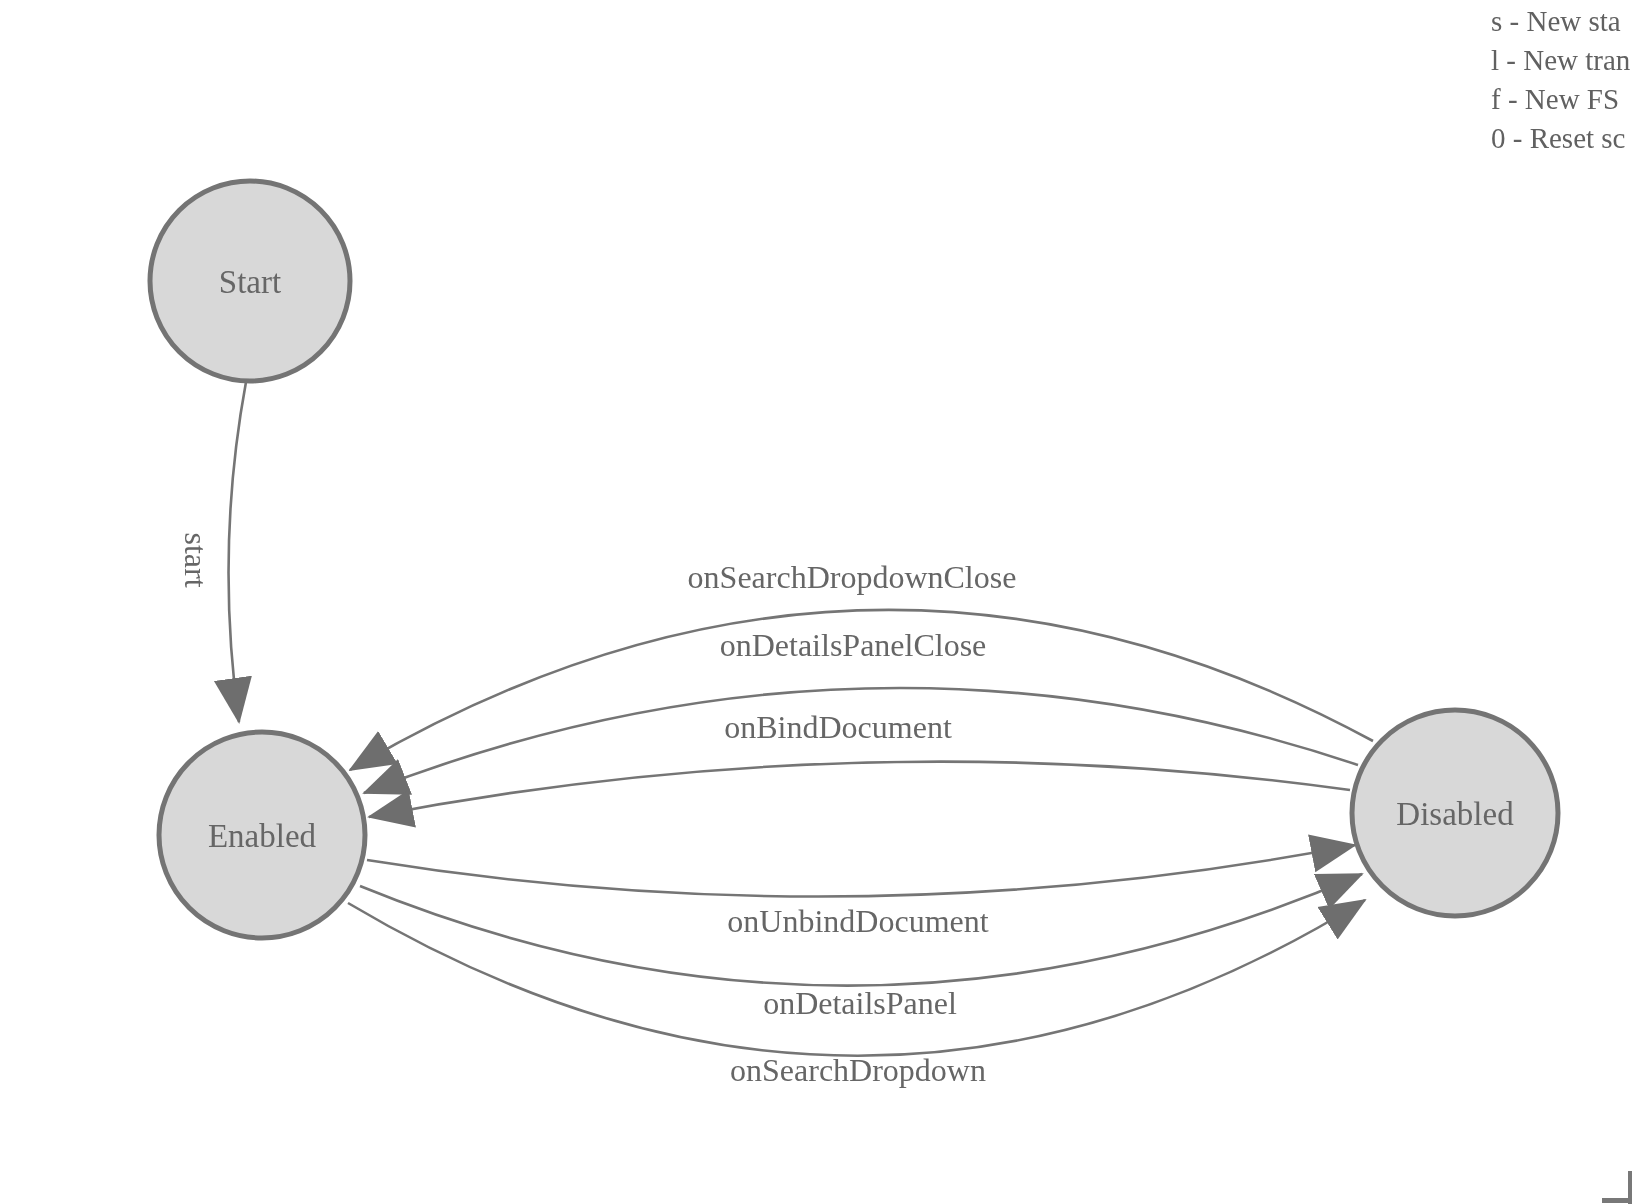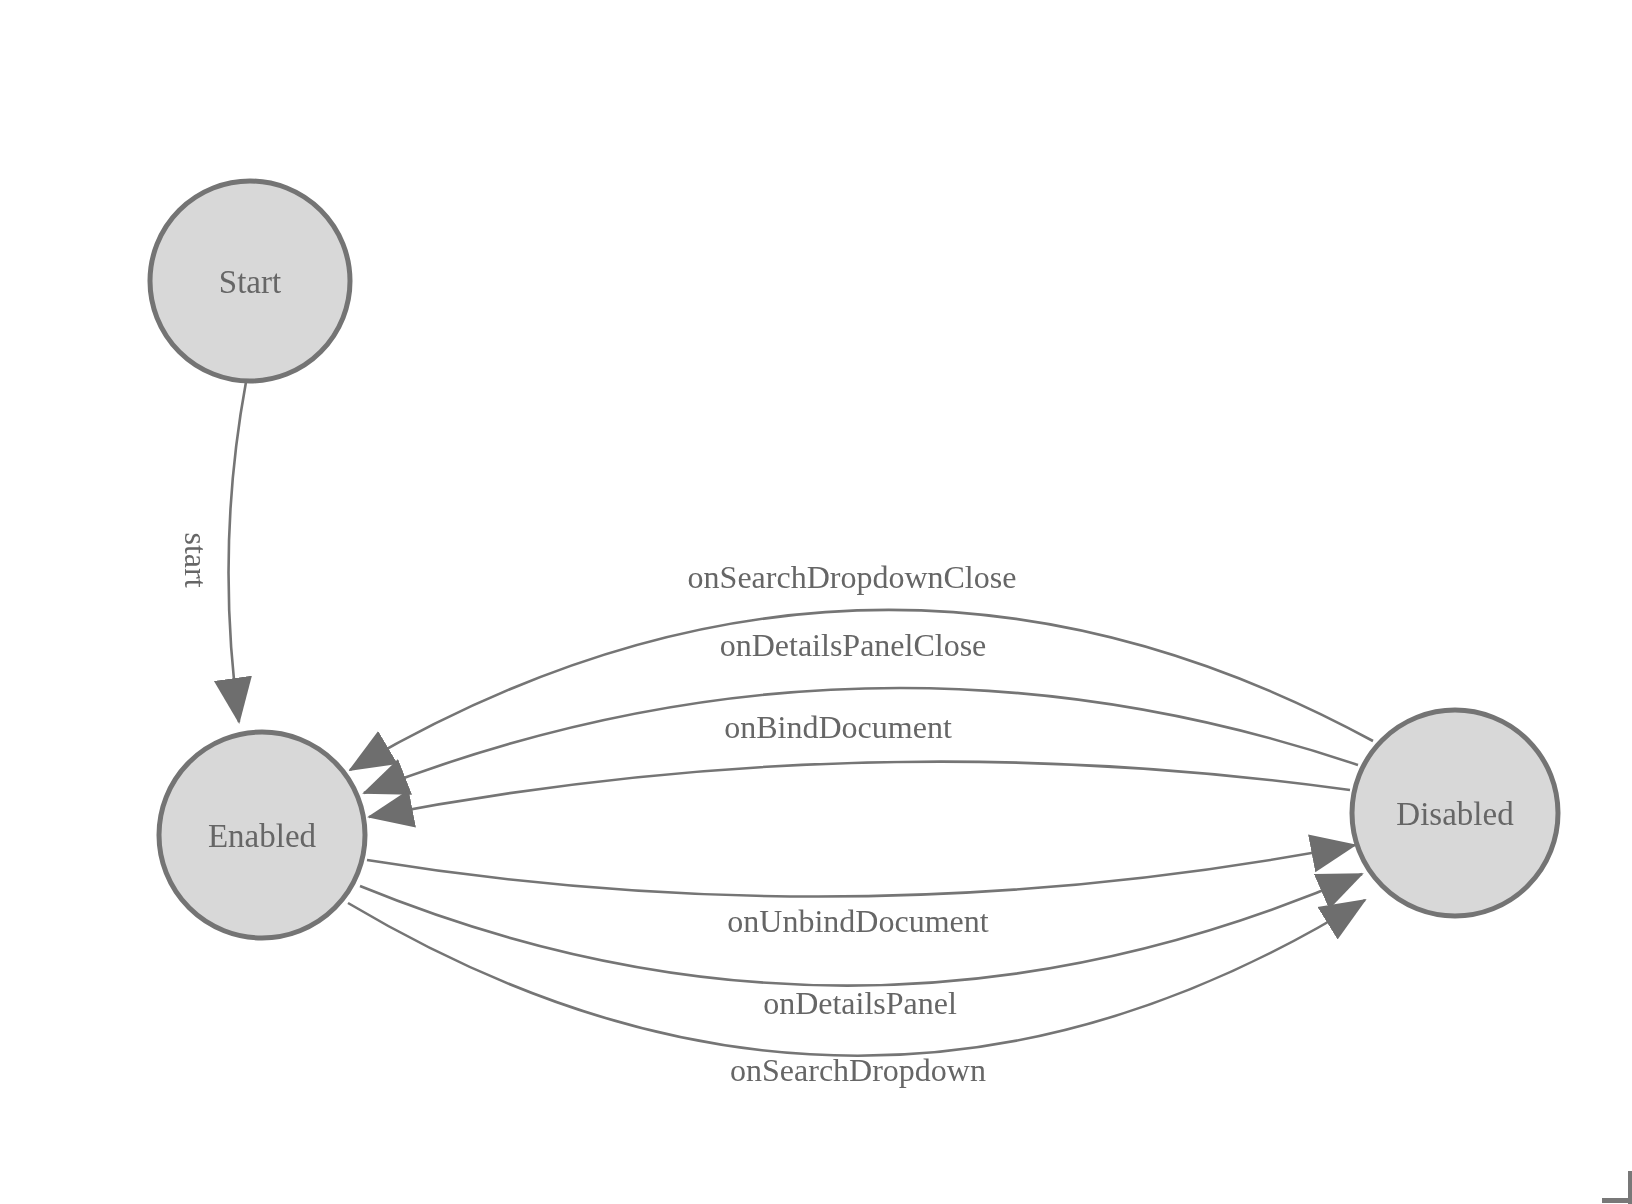--- a/index.html
+++ b/index.html
@@ -70,13 +70,19 @@
       <circle class="state-circle" cx="1455" cy="813" r="103"></circle>
       <text class="state-label" x="1455" y="813" dy="11.5">Disabled</text>
     </g>
 
     <g>
       <rect class="corner-rect" x="1628" y="1171" width="4" height="33"></rect>
       <rect class="corner-rect" x="1602" y="1198" width="30" height="5"></rect>
     </g>
   </svg>
 
+  <div class="help">
+    <div>s - New sta</div>
+    <div>l - New tran</div>
+    <div>f - New FS</div>
+    <div>0 - Reset sc</div>
+  </div>
 </div>
 
 </body></html>

